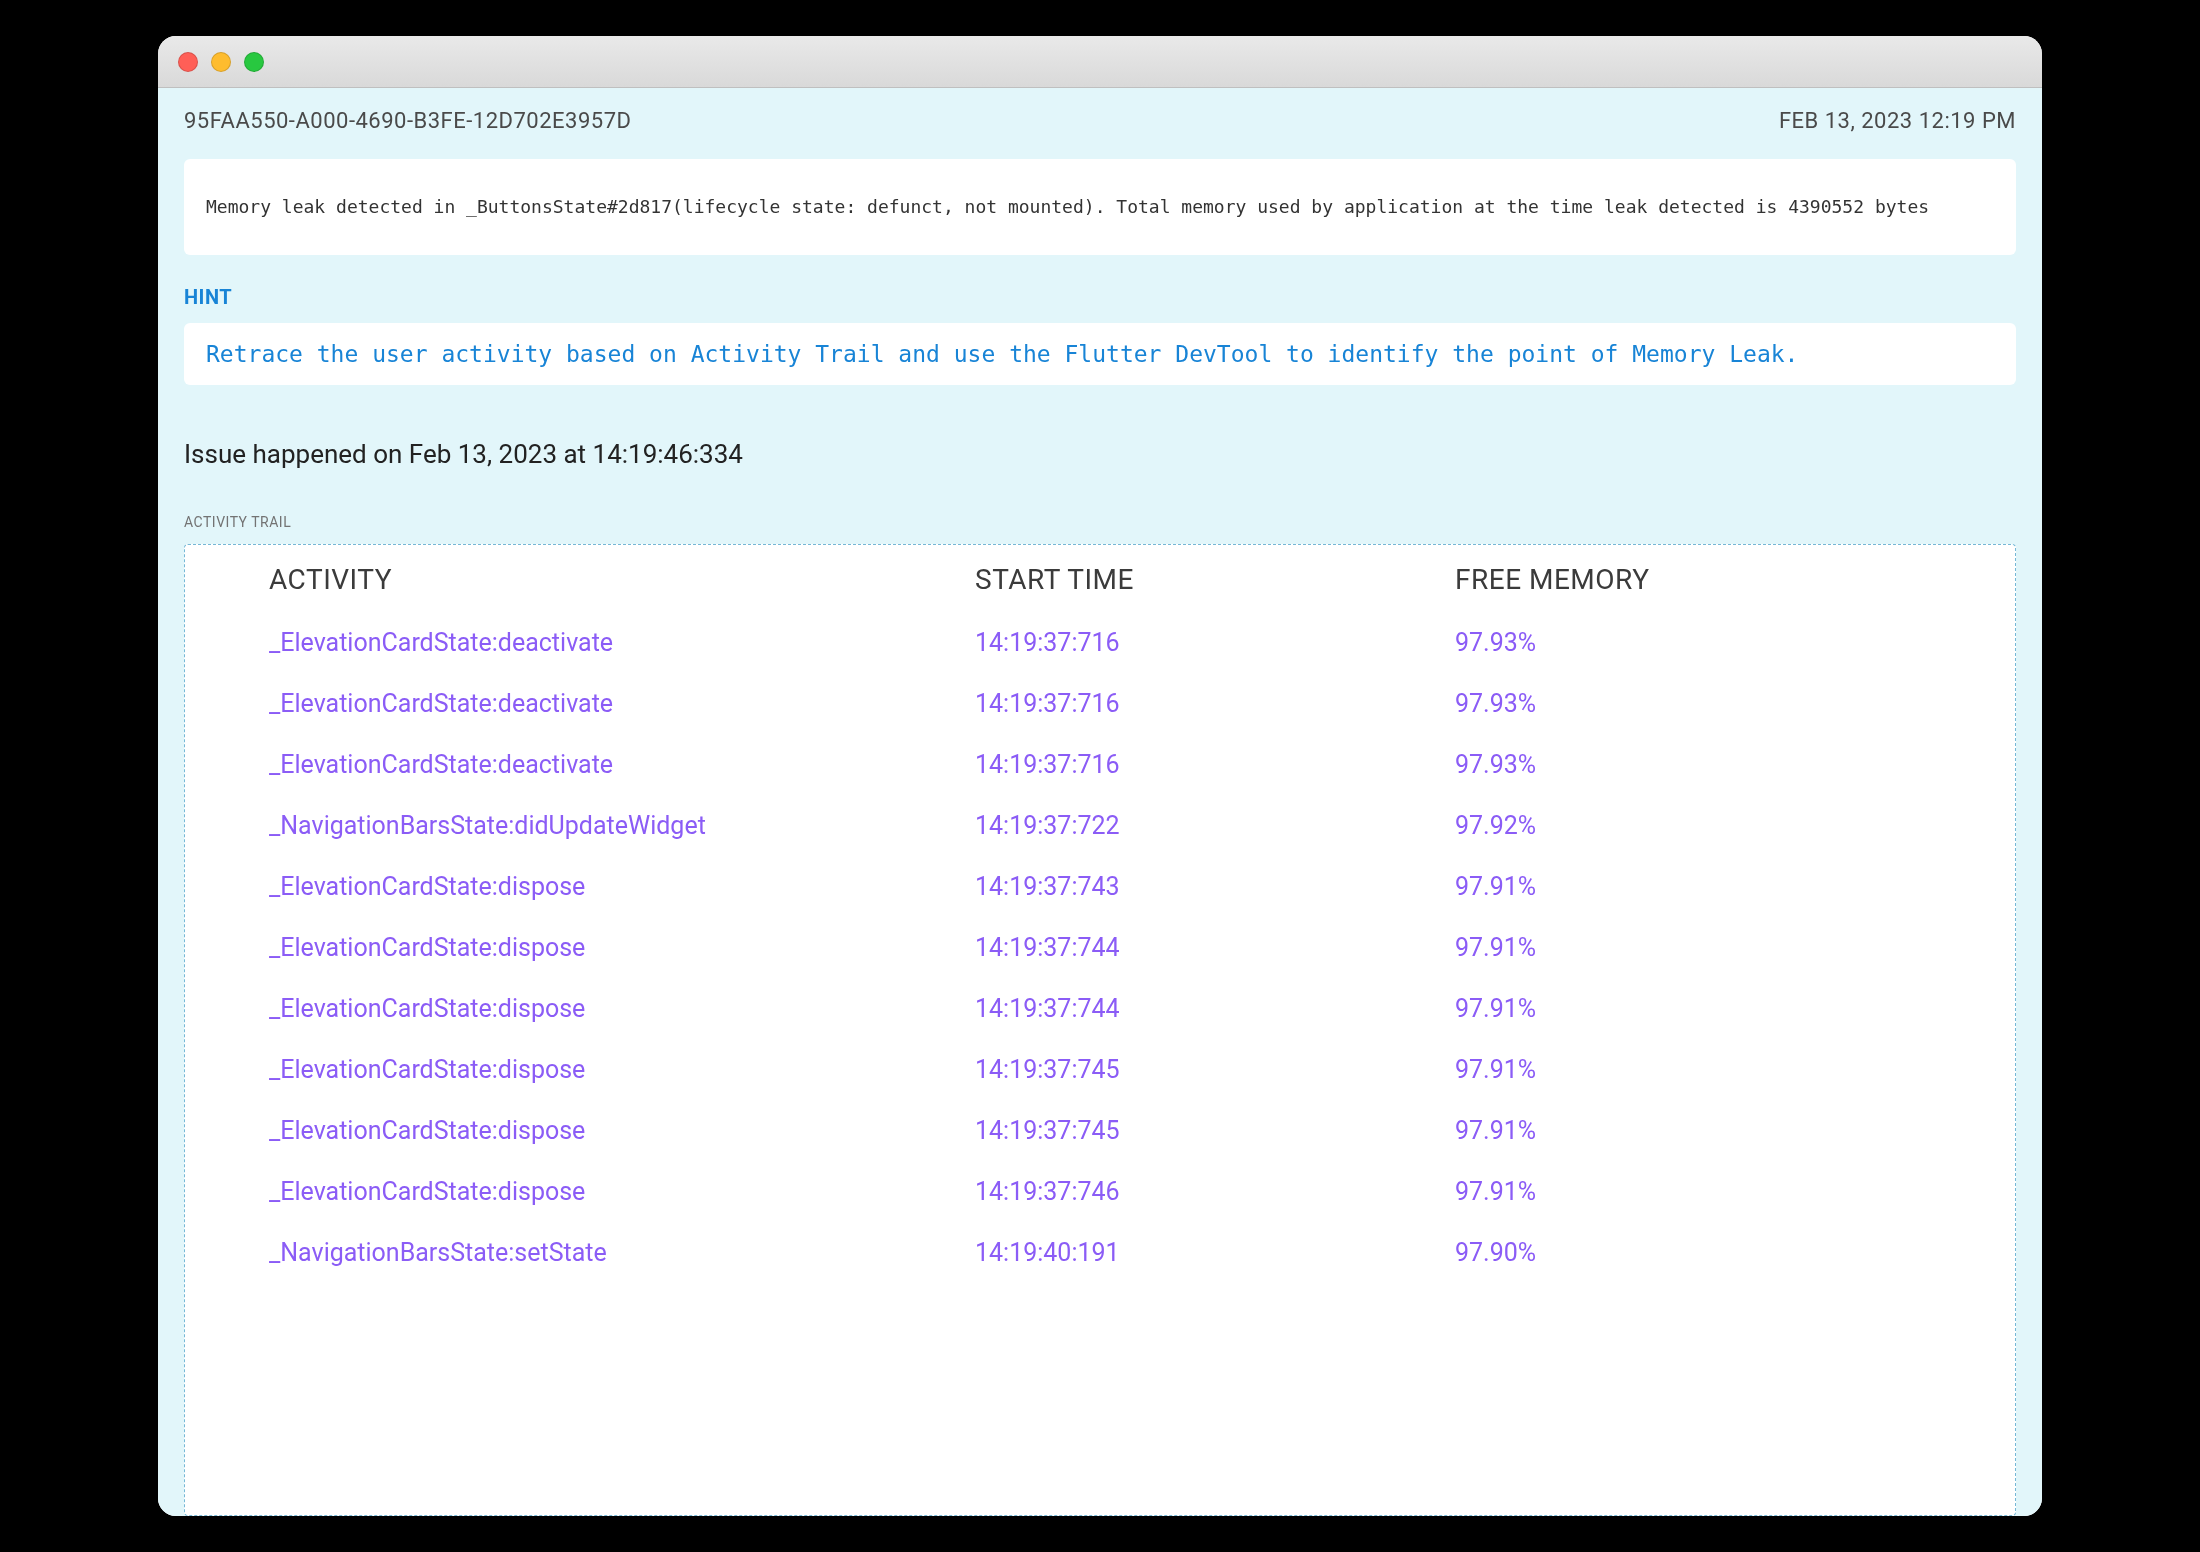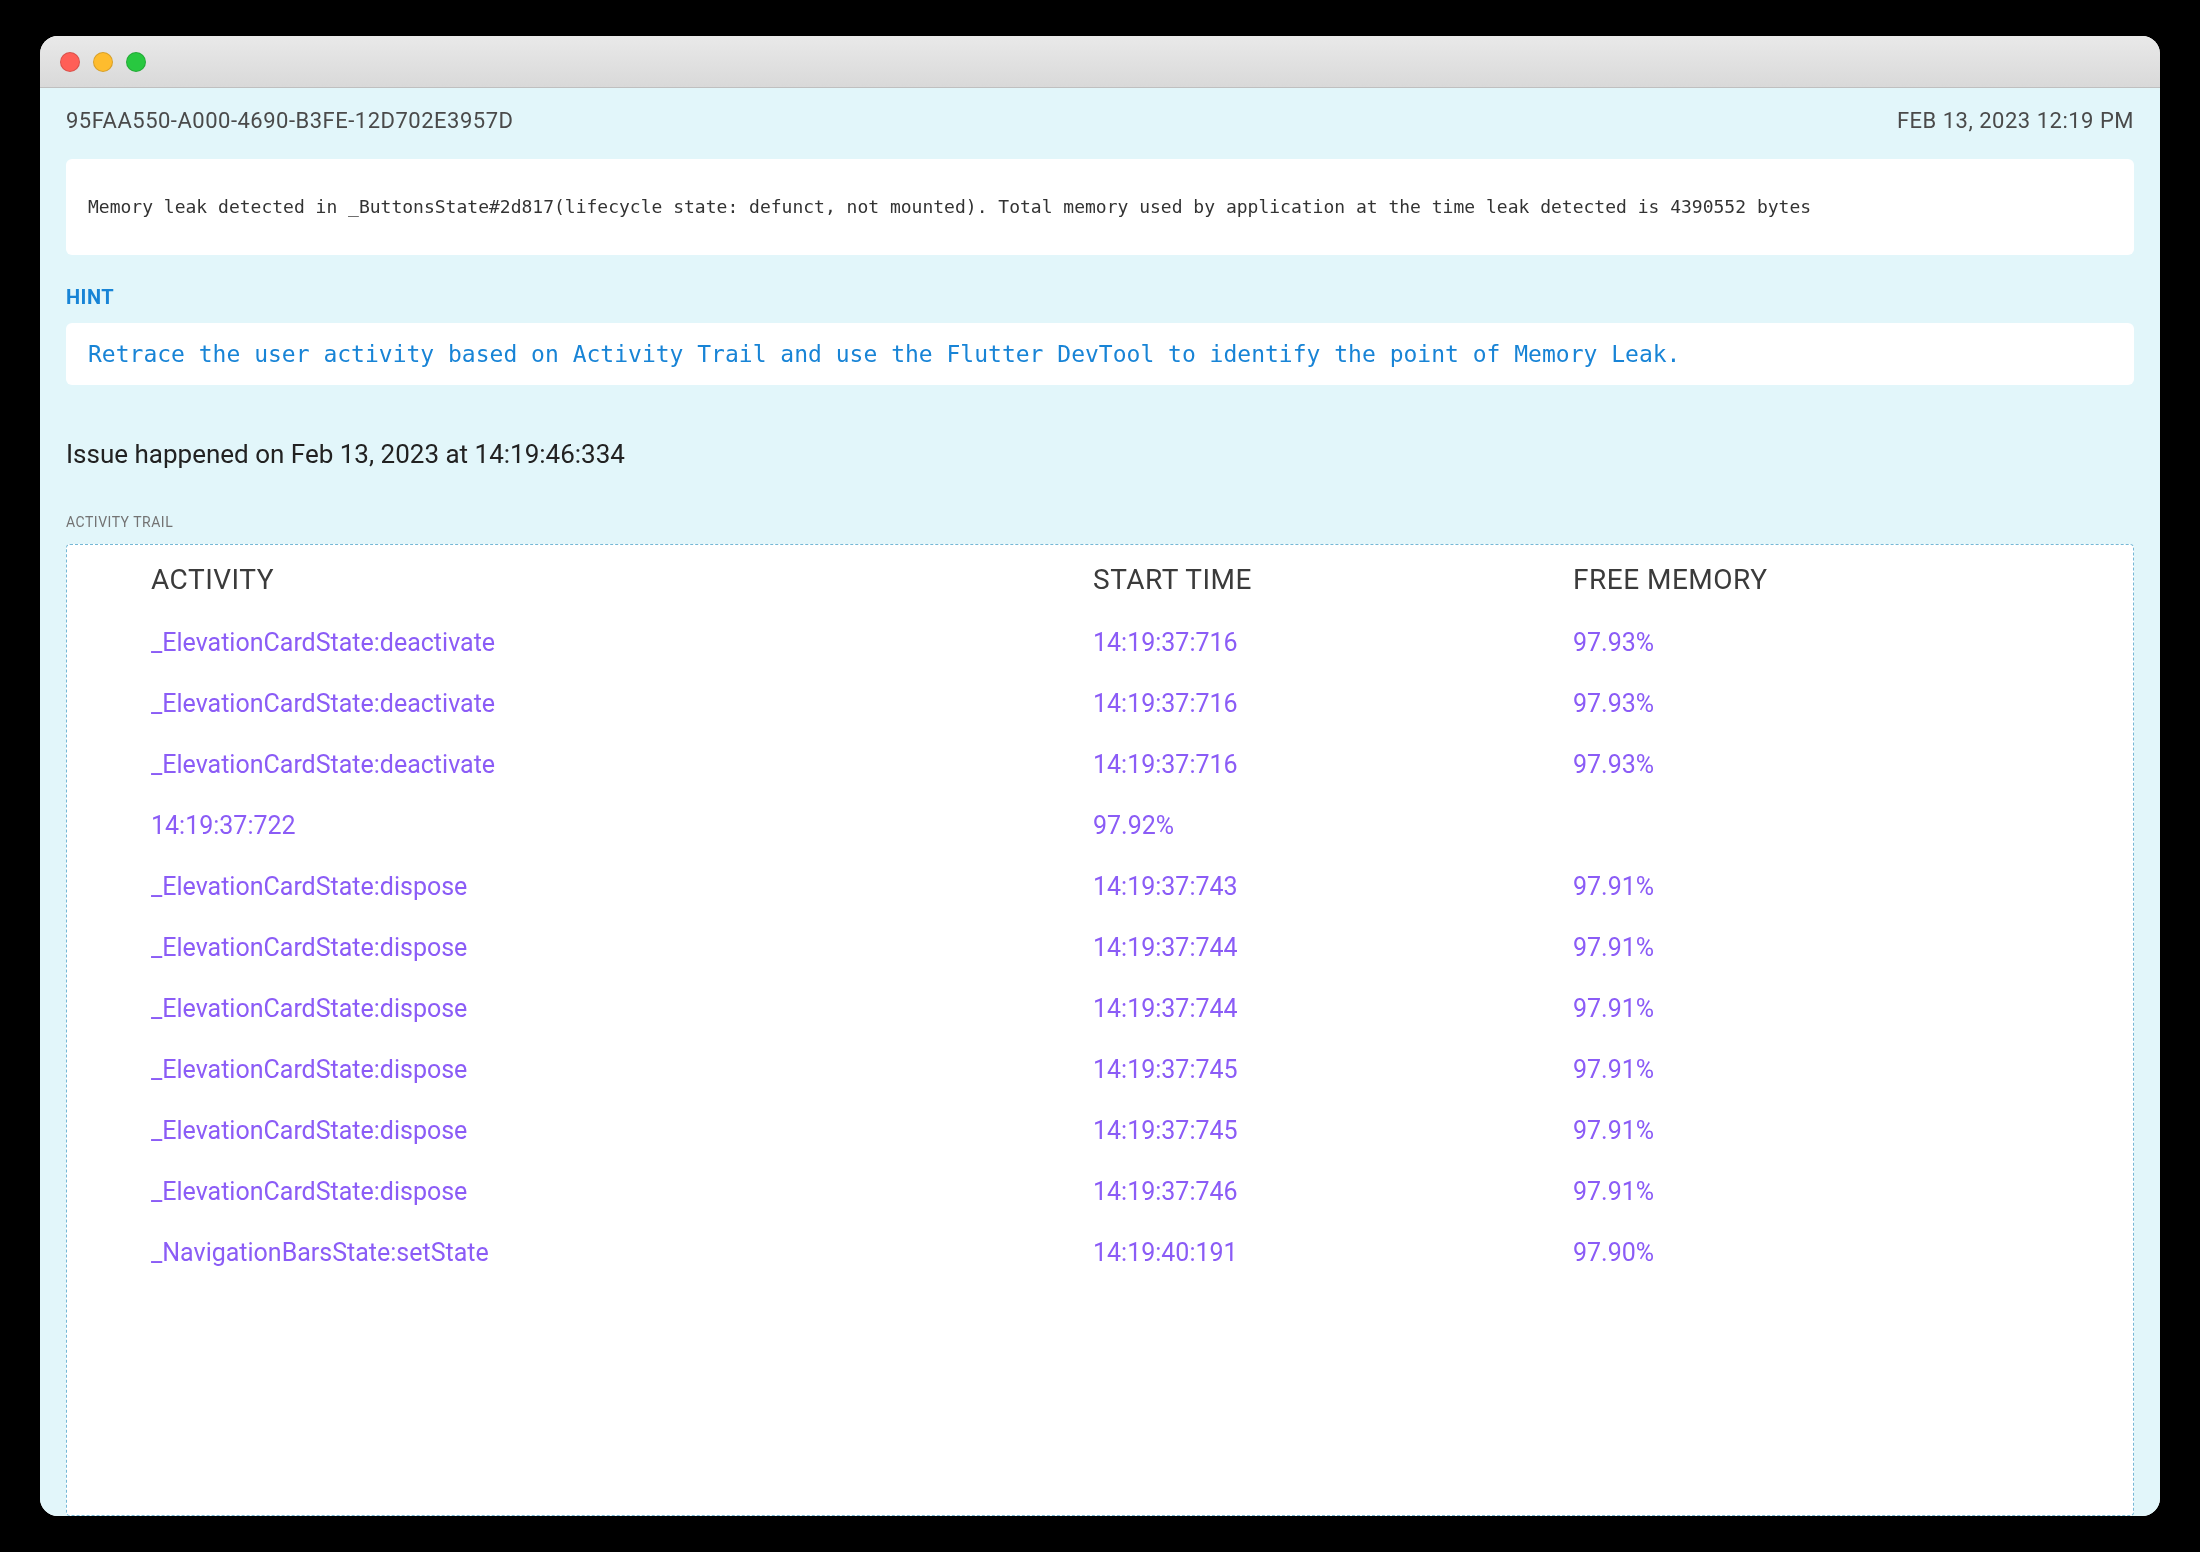--- a/index.html
+++ b/index.html
@@ -7,21 +7,21 @@
   body {
     font-family: -apple-system, BlinkMacSystemFont, "Segoe UI", Roboto, "Helvetica Neue", Arial, sans-serif;
     background: #000;
     display: flex;
     align-items: center;
     justify-content: center;
     width: 2200px;
     height: 1552px;
   }
   .window {
-    width: 2120px;
+    width: 1884px;
     height: 1480px;
     background: #fff;
     border-radius: 18px;
     overflow: hidden;
     box-shadow: 0 30px 80px rgba(0,0,0,0.45), 0 0 0 1px rgba(0,0,0,0.15);
     display: flex;
     flex-direction: column;
   }
   .titlebar {
     height: 52px;
@@ -170,20 +170,21 @@
             <div>_ElevationCardState:deactivate</div>
             <div>14:19:37:716</div>
             <div>97.93%</div>
           </div>
           <div class="trail-row">
             <div>_ElevationCardState:deactivate</div>
             <div>14:19:37:716</div>
             <div>97.93%</div>
           </div>
           <div class="trail-row">
+            <div>_NavigationBarsState:didUpdateWidget</div>
             <div>14:19:37:722</div>
             <div>97.92%</div>
           </div>
           <div class="trail-row">
             <div>_ElevationCardState:dispose</div>
             <div>14:19:37:743</div>
             <div>97.91%</div>
           </div>
           <div class="trail-row">
             <div>_ElevationCardState:dispose</div>

